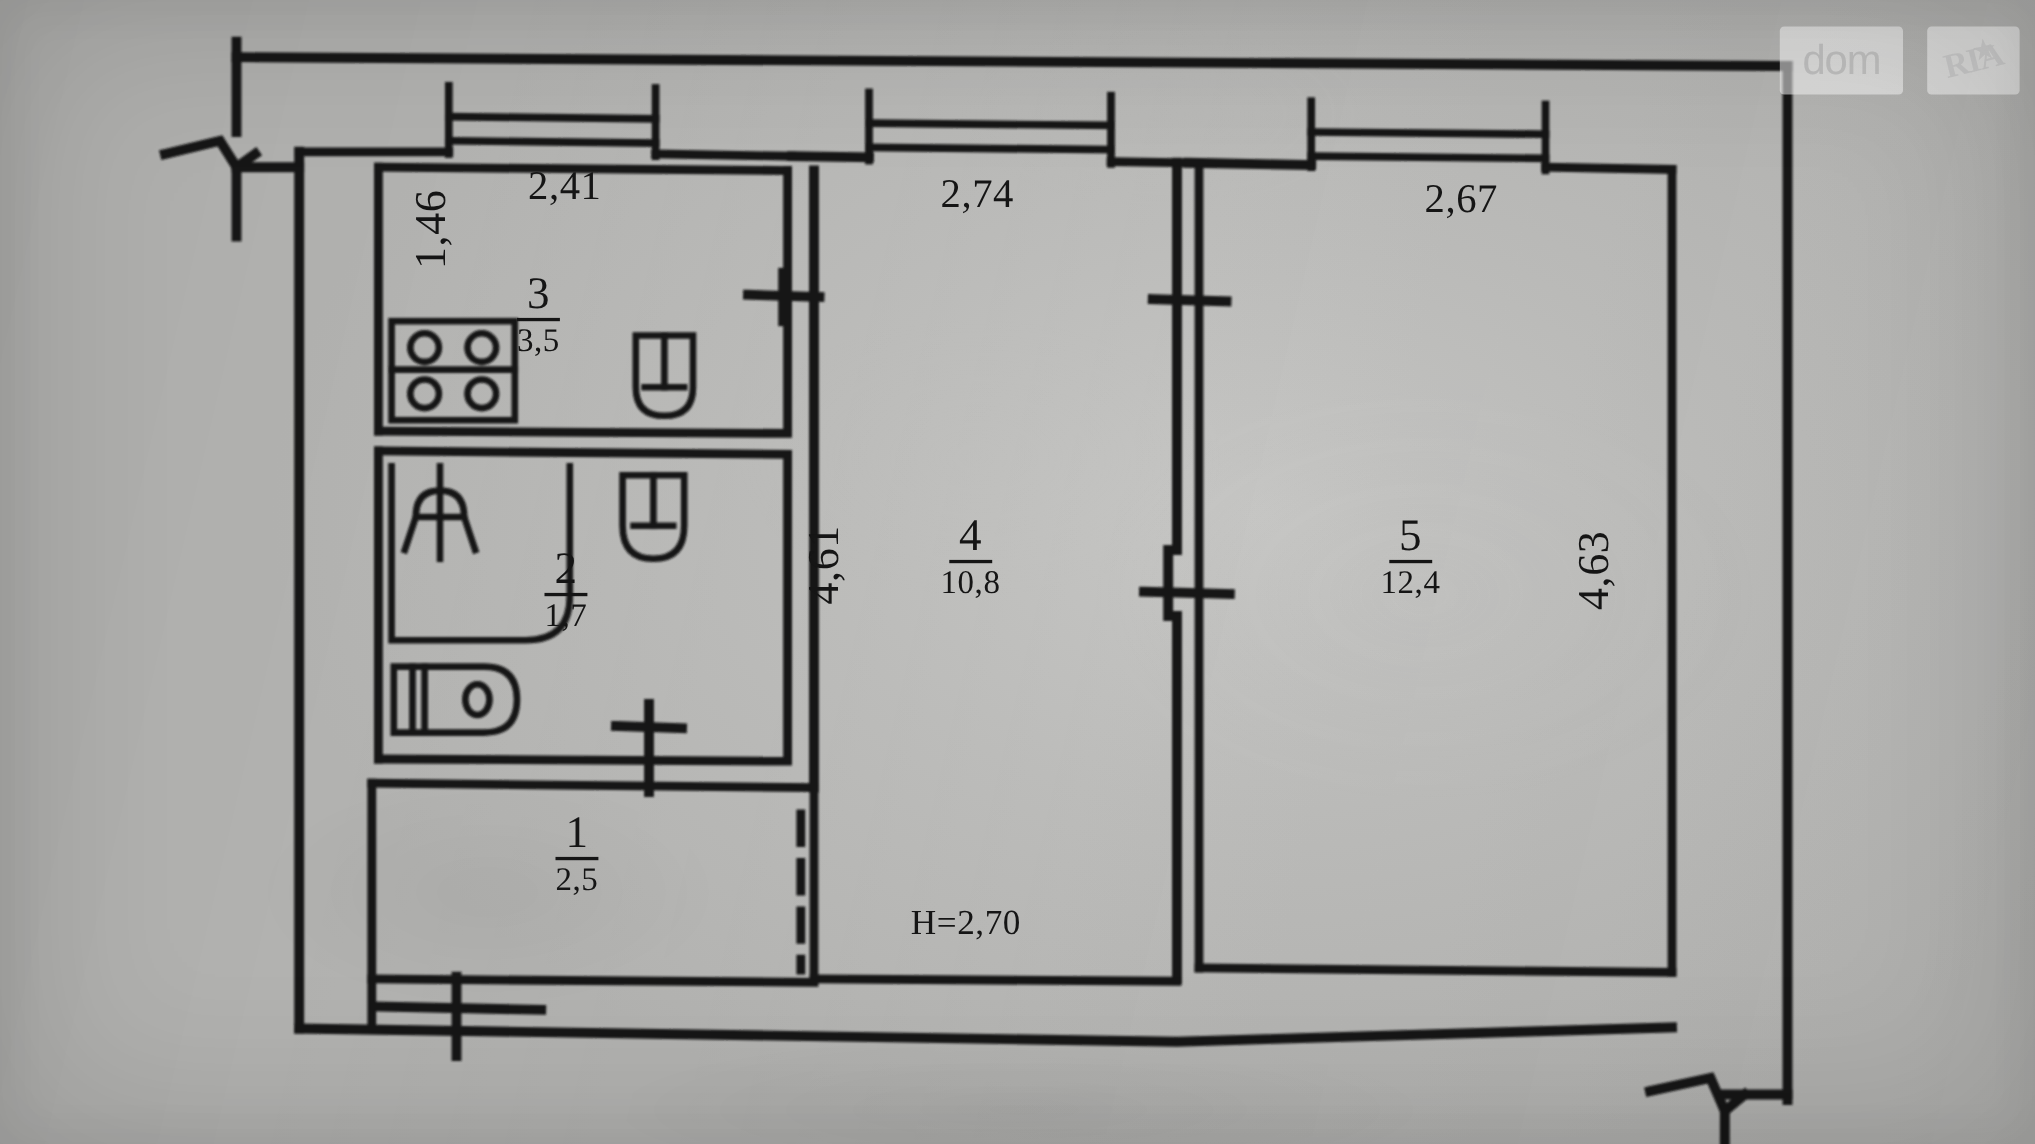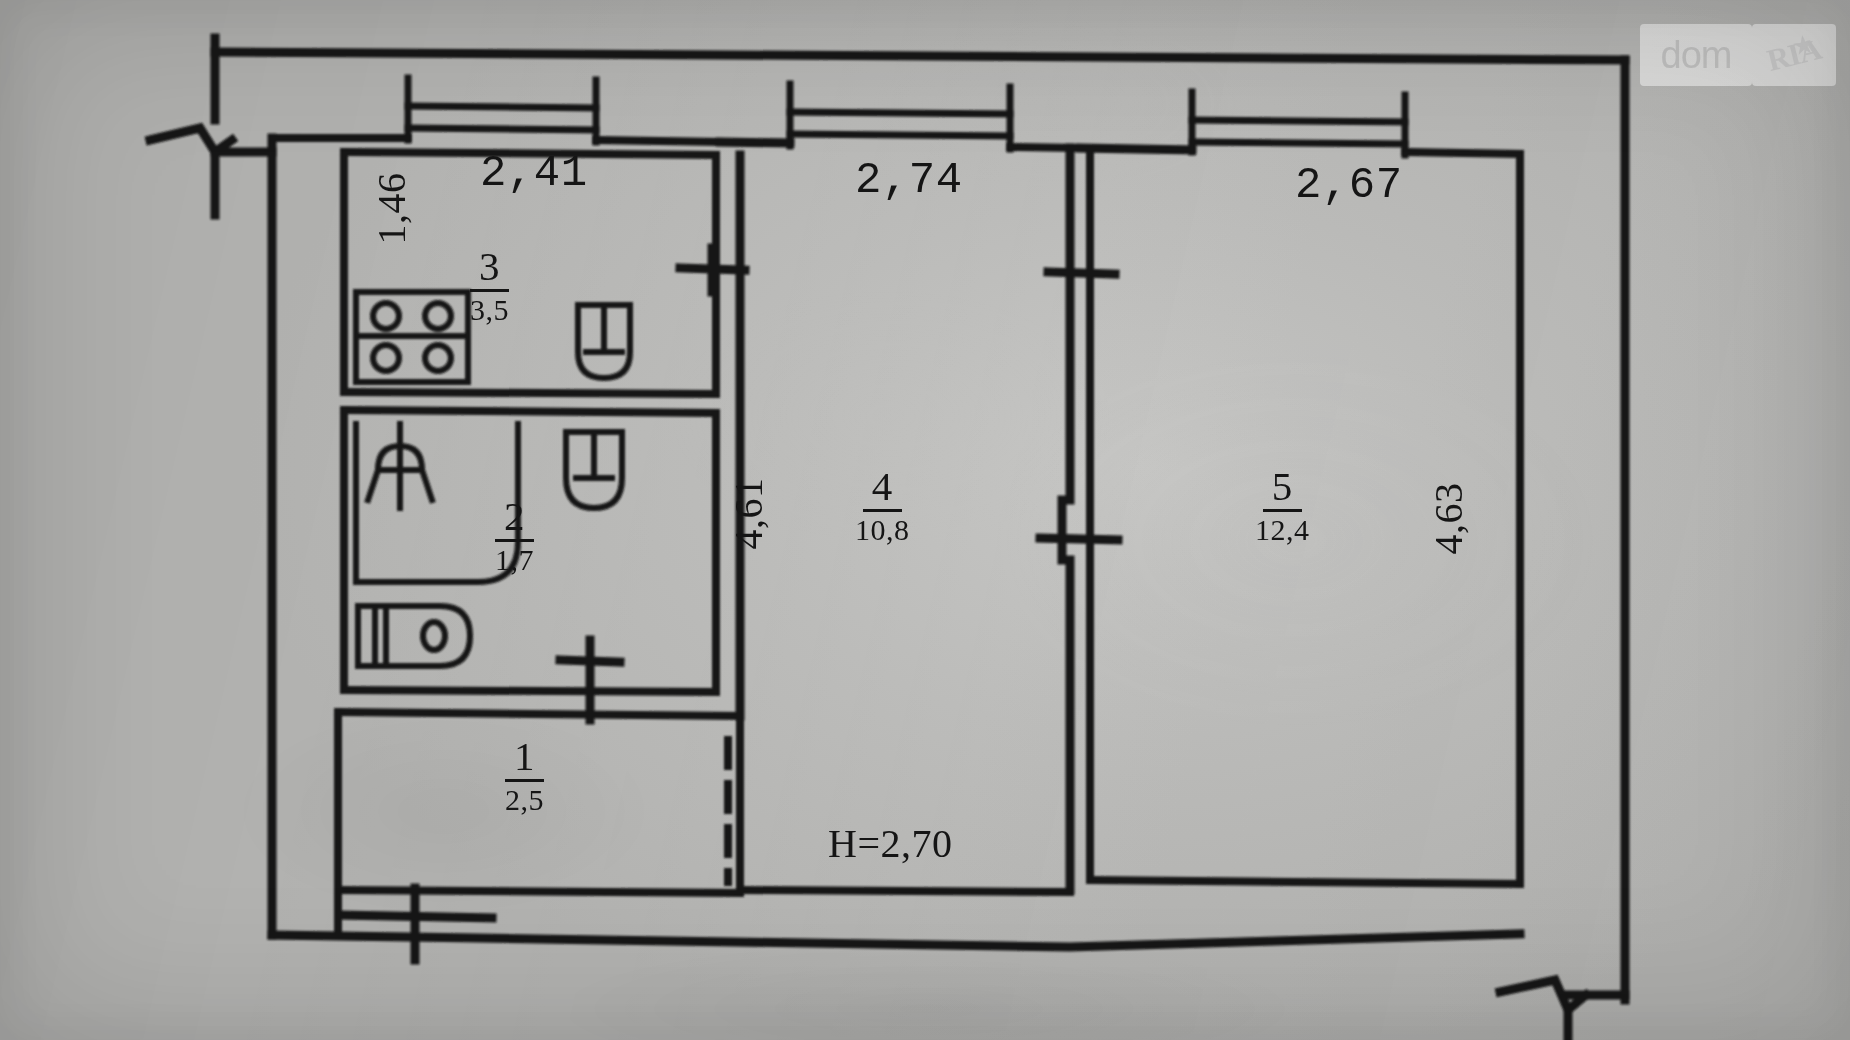--- a/index.html
+++ b/index.html
@@ -19,29 +19,29 @@
       radial-gradient(ellipse 500px 90px at 50% 97%, rgba(0,0,0,.05), rgba(0,0,0,0) 75%),
       linear-gradient(103deg, rgba(0,0,0,.035) 0%, rgba(0,0,0,0) 22%, rgba(255,255,255,.05) 55%, rgba(0,0,0,.03) 100%);
     mix-blend-mode:multiply;opacity:.85;}
   #vign{position:absolute;inset:0;pointer-events:none;
     box-shadow:inset 0 0 130px 40px rgba(0,0,0,.10), inset 0 0 40px 8px rgba(0,0,0,.05);}
   svg#plan{position:absolute;left:0;top:0;}
 
   
   .lbl{position:absolute;color:#151515;font-family:"Liberation Serif",serif;
        white-space:nowrap;letter-spacing:.5px;user-select:none;}
-  .dim{font-size:44px;font-family:Liberation Mono, monospace;}
+  .dim{font-size:37px;}
   .dimv{font-size:40px;transform-origin:50% 50%;}
   .rid{font-size:41px;text-align:center;line-height:1.04;}
   .rid .num{display:block;border-bottom:3px solid #151515;padding:0 9px 1px;margin:0 auto;width:max-content;}
   .rid .area{display:block;font-size:30px;padding-top:2px;}
-  .hh{font-size:40px;}
+  .hh{font-size:32px;}
 
   
-  #wm{position:absolute;top:24px;right:14px;display:flex;gap:0;align-items:flex-start;opacity:.82;}
+  #wm{position:absolute;top:24px;right:14px;display:flex;gap:22px;align-items:flex-start;opacity:.82;}
   .wmbox{background:rgba(252,252,252,.66);border-radius:4px;display:flex;align-items:center;
          justify-content:center;}
   #wmDom{width:112px;height:62px;}
   #wmDom span{font-family:"Liberation Sans",sans-serif;font-size:38px;color:#c3c3c3;
               letter-spacing:-1px;font-weight:400;}
   #wmRia{width:84px;height:62px;position:relative;overflow:hidden;}
   #wmRia .ria{font-family:"Liberation Serif",serif;font-weight:700;font-size:31px;color:#cfcfcf;
               transform:rotate(-14deg);letter-spacing:-1px;}
   #wmRia .star{position:absolute;top:6px;left:40px;font-size:26px;color:#cfcfcf;transform:rotate(-8deg);}
 </style>

